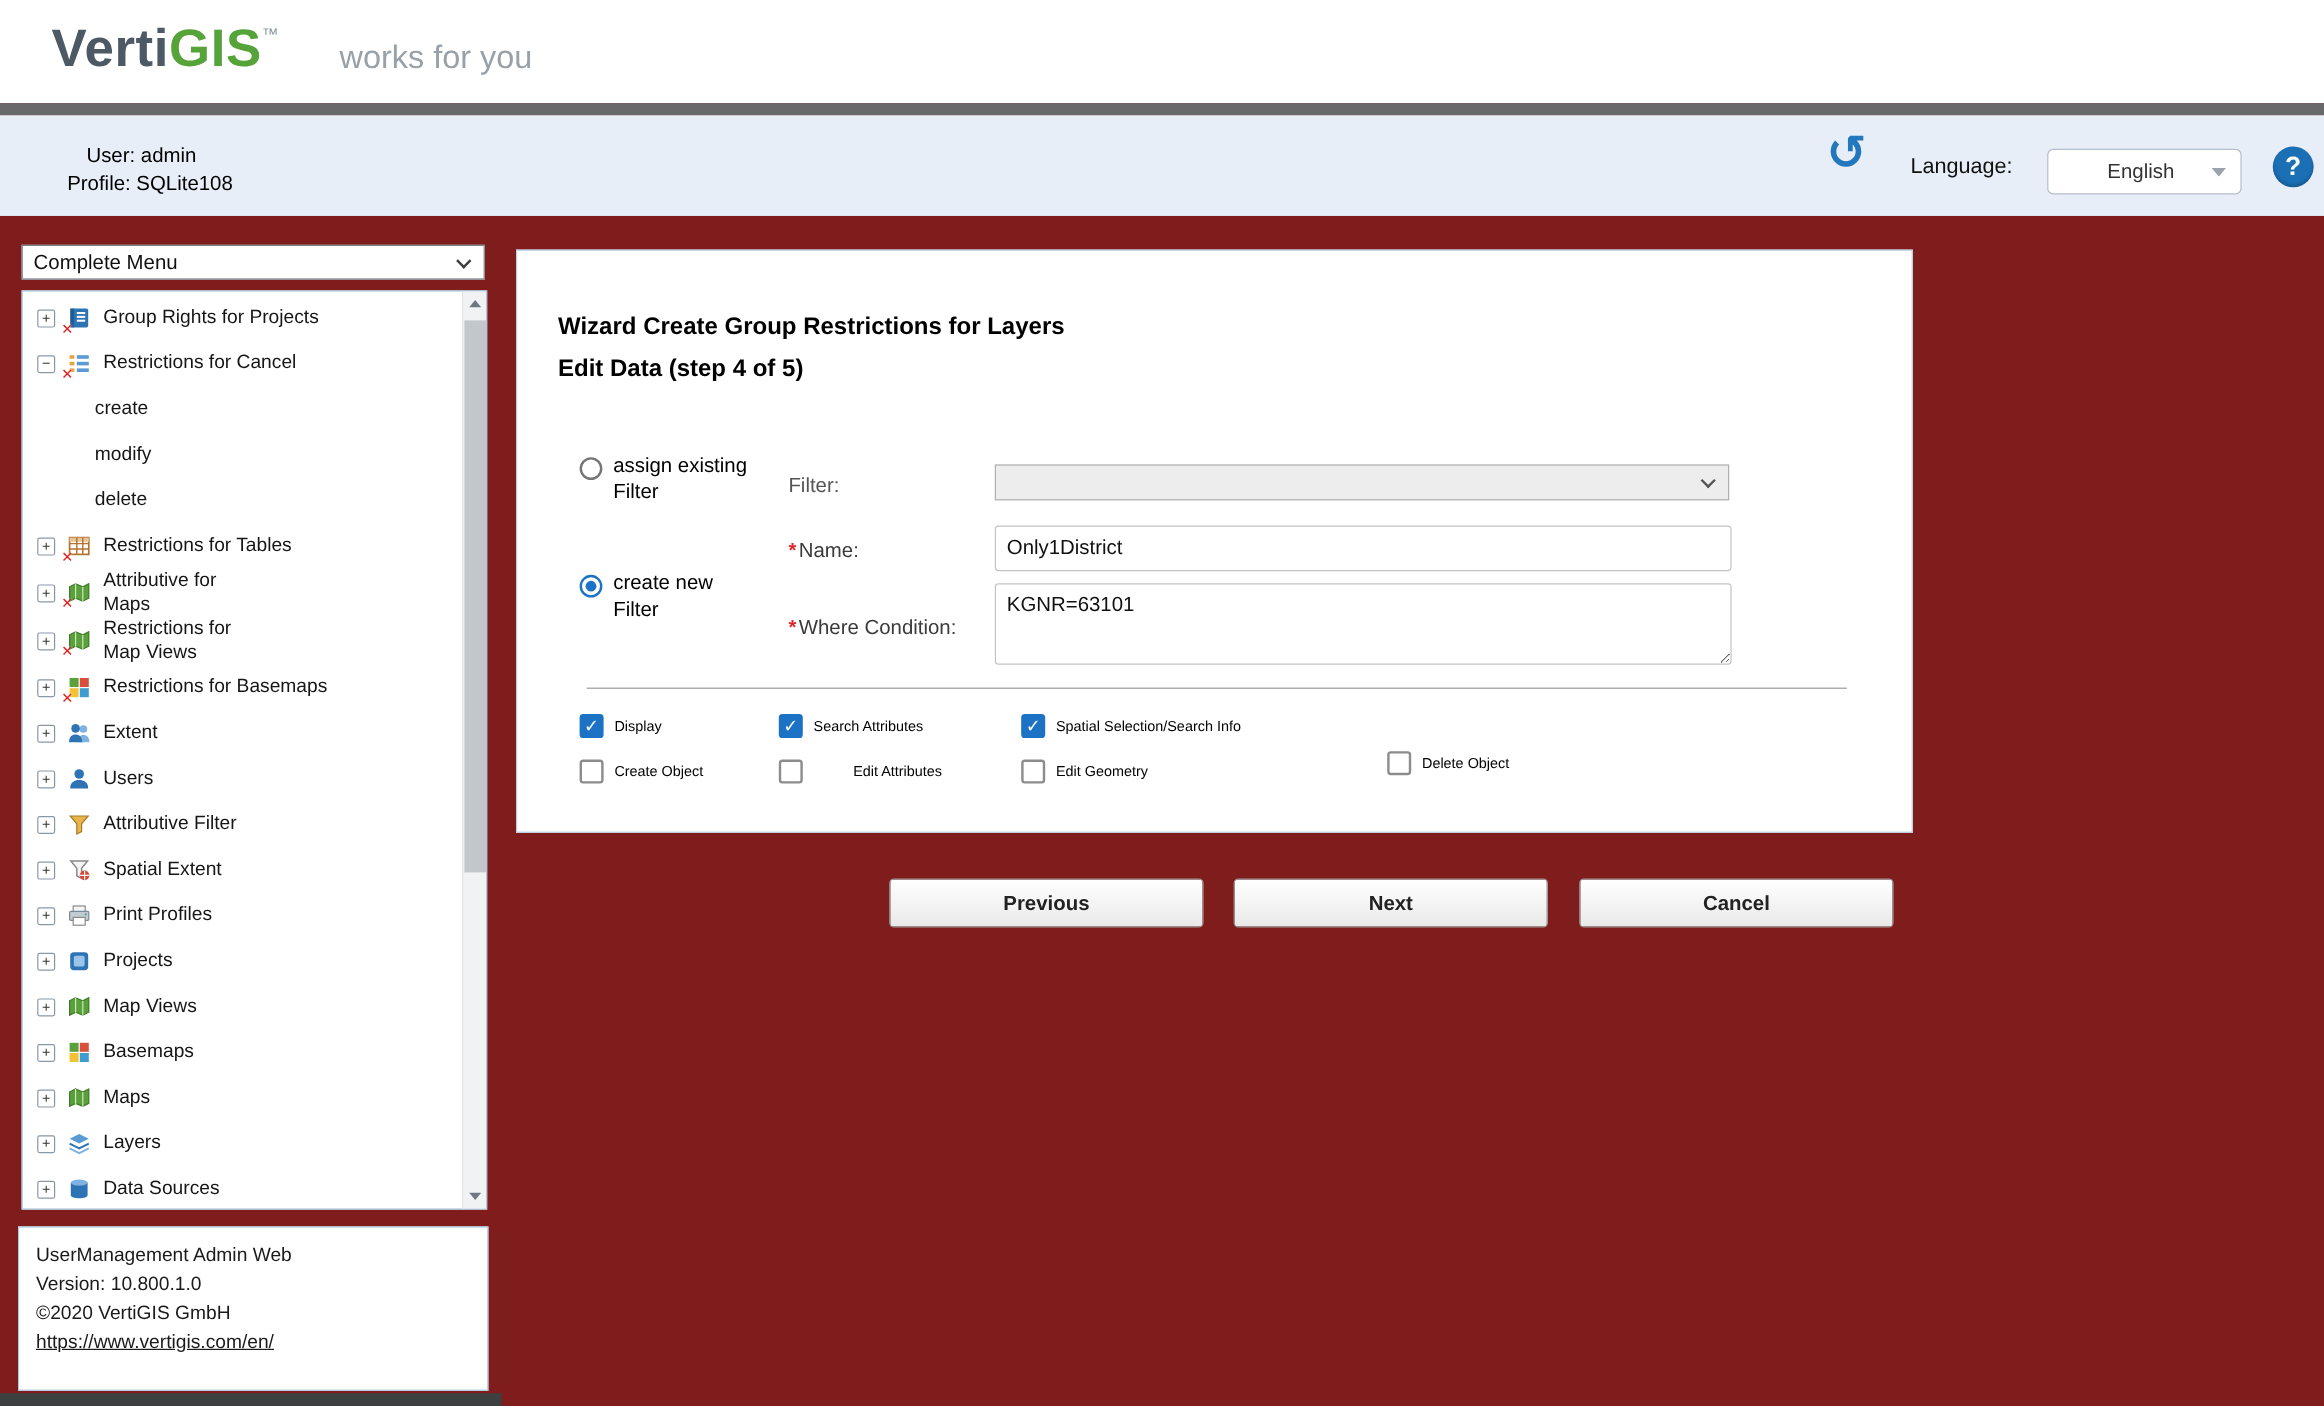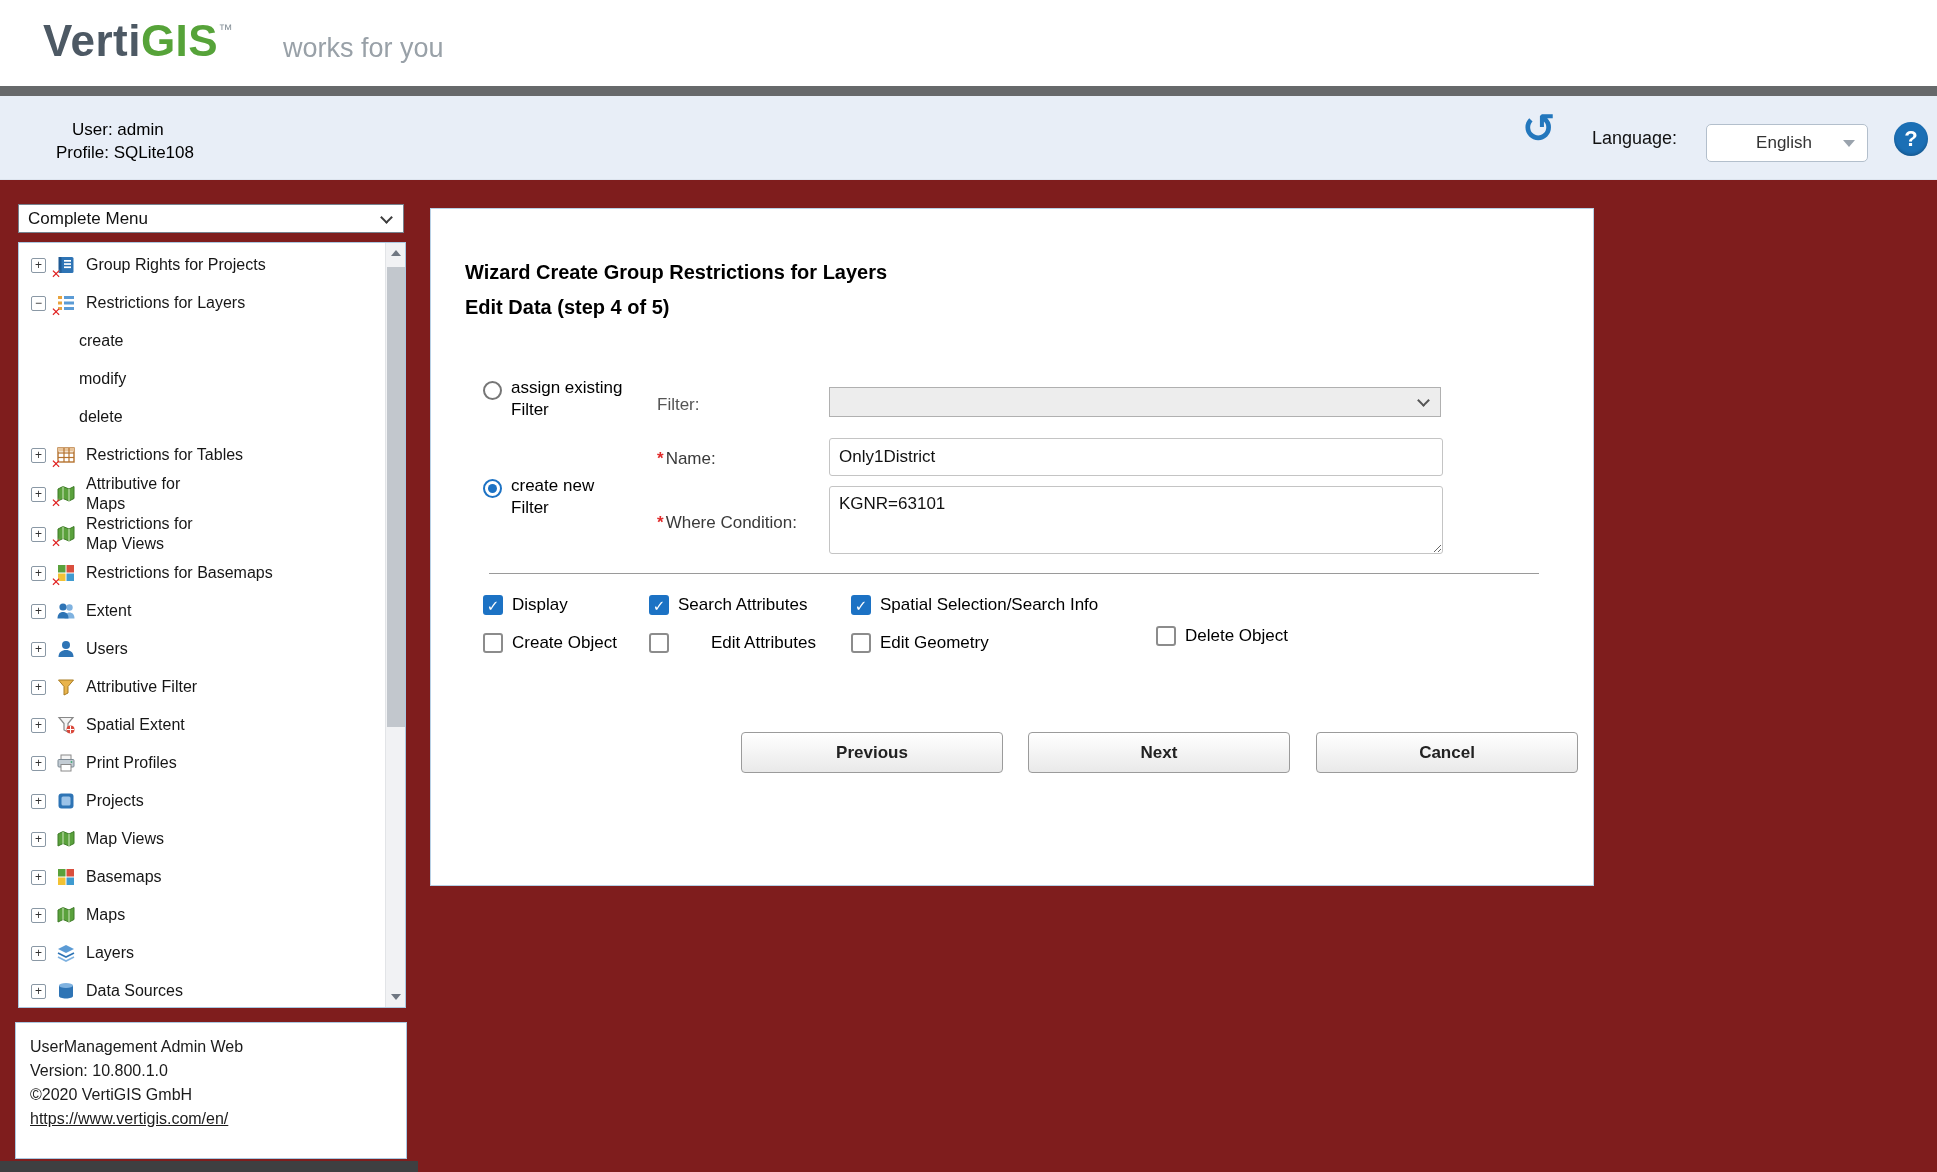--- a/index.html
+++ b/index.html
@@ -51,21 +51,21 @@
   .sb-up::after { content:""; position:absolute; left:5px; top:7px; border-left:5px solid transparent; border-right:5px solid transparent; border-bottom:6px solid #6f7782; }
   .sb-down::after { content:""; position:absolute; left:5px; top:7px; border-left:5px solid transparent; border-right:5px solid transparent; border-top:6px solid #6f7782; }
   .sb-thumb { position:absolute; left:1px; top:24px; width:18px; height:460px; background:#c2c7cd; cursor:pointer; }
 
   .aboutbox { position:absolute; left:15px; top:1022px; width:392px; height:137px; border:1px solid #aac8e1; background:#fff; padding:12px 14px; font-size:16px; line-height:24px; }
   .aboutbox a { color:#1b1b1b; text-decoration:underline; cursor:pointer; }
 
   .darkstrip { position:absolute; left:0; top:1161px; width:418px; height:11px; background:#3e3f41; }
 
   
-  .wizardbox { position:absolute; left:430px; top:208px; width:1164px; height:678px; border:1px solid #b7d0e5; background:#fff; }
+  .wizardbox { position:absolute; left:430px; top:208px; width:1164px; height:486px; border:1px solid #b7d0e5; background:#fff; }
   .wtitle { position:absolute; left:34px; top:46px; font-size:20px; font-weight:bold; line-height:35px; color:#000; }
 
   .radio { position:absolute; width:19px; height:19px; border:2px solid #767676; border-radius:50%; background:#fff; cursor:pointer; }
   .radio .dot { display:none; }
   .radio.on { border-color:#1c72c4; }
   .radio.on .dot { display:block; width:9px; height:9px; border-radius:50%; background:#1c72c4; margin:3px 0 0 3px; }
   .radiolabel { position:absolute; font-size:17px; line-height:22px; color:#000; }
 
   .formlabel { position:absolute; font-size:17px; color:#3a3a3a; white-space:nowrap; }
   .req { color:#e02a2a; font-weight:bold; margin-right:2px; }
@@ -76,21 +76,21 @@
   .input-name { position:absolute; left:398px; top:229px; width:614px; height:38px; border:1px solid #c4c4c4; border-radius:3px; padding:0 9px; font-size:17px; font-family:"Liberation Sans","DejaVu Sans",sans-serif; color:#111; outline:none; }
   .ta-where { position:absolute; left:398px; top:277px; width:614px; height:68px; border:1px solid #c4c4c4; border-radius:3px; padding:7px 9px; font-size:17px; font-family:"Liberation Sans","DejaVu Sans",sans-serif; color:#111; outline:none; resize:both; }
 
   .divider { position:absolute; left:58px; top:364px; width:1050px; height:0; border-top:1px solid #9a9a9a; }
 
   .cb { position:absolute; display:flex; align-items:center; cursor:pointer; }
   .cbbox { width:20px; height:20px; border:2px solid #8c8c8c; border-radius:3px; background:#fff; text-align:center; }
   .cbbox .tick { display:none; }
   .cbbox.on { background:#1c72c4; border-color:#1c72c4; }
   .cbbox.on .tick { display:block; color:#fff; font-size:15px; font-weight:bold; line-height:17px; }
-  .cblabel { margin-left:9px; font-size:17px; color:#000; white-space:nowrap; }
+  .cblabel { margin-left:9px; font-size:12px; color:#000; white-space:nowrap; }
 
   .wbtn { position:absolute; top:523px; width:262px; height:41px; background:linear-gradient(#ffffff,#e9e9e9); border:1px solid #9b9b9b; border-radius:4px; font-size:17px; font-weight:bold; color:#222; font-family:"Liberation Sans","DejaVu Sans",sans-serif; cursor:pointer; }
   .wbtn.prev { left:310px; } .wbtn.next { left:597px; } .wbtn.cancel { left:885px; }
 
   .hiddefs { position:absolute; width:0; height:0; overflow:hidden; }
 </style>
 </head>
 <body>
 
 <svg class="hiddefs" aria-hidden="true">
@@ -206,21 +206,21 @@
         <span class="tlabel">Group Rights for Projects</span>
       </div>
 
       <div class="trow">
         <span class="tog">−</span>
         <span class="iconwrap restrict">
             <svg class="ticon" viewBox="0 0 20 20">
               <use href="#i-list"></use>
             </svg>
           </span>
-        <span class="tlabel">Restrictions for Layers</span>
+        <span class="tlabel">Restrictions for Cancel</span>
       </div>
 
       <div class="trow child">
         <span class="tlabel">create</span>
       </div>
       <div class="trow child">
         <span class="tlabel">modify</span>
       </div>
       <div class="trow child">
         <span class="tlabel">delete</span>

